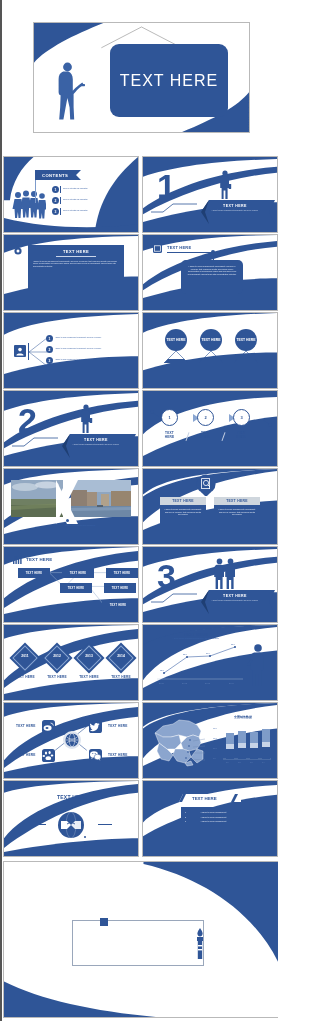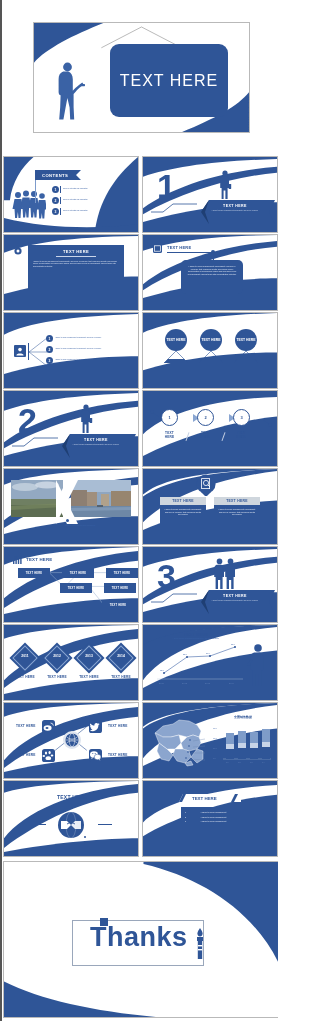--- a/index.html
+++ b/index.html
@@ -656,21 +656,20 @@
 </div>
 
 <div class="slide" style="left:3px;top:861px;width:275px;height:157px;border-right:0;">
   <svg class="sv" viewBox="0 0 275 157" preserveAspectRatio="none">
     <rect width="275" height="157" fill="#ffffff"></rect>
     <path d="M275,0 L275,100 C250,50 200,16 140,2 L140,0 Z" fill="#2f5597"></path>
     <path d="M0,157 L0,120 C40,140 100,152 170,157 Z" fill="#2f5597"></path>
     <path d="M0,0 L0,8 L48,8 L48,0 Z" fill="#ffffff"></path>
   </svg>
   <div style="position:absolute;left:68px;top:58px;width:132px;height:46px;border:1px solid #9aa7bb;"></div>
-  <div style="position:absolute;left:86px;top:60px;color:#2f5597;font-size:27px;font-weight:bold;letter-spacing:0.5px;">Thanks</div>
   <svg style="position:absolute;left:190px;top:66px;width:12px;height:32px;" viewBox="0 0 12 32">
     <path d="M6,0 C7.6,2.4 8.6,4 8.6,5.6 C8.6,7.4 7.4,8.6 6,8.6 C4.6,8.6 3.4,7.4 3.4,5.6 C3.4,4 4.4,2.4 6,0 Z" fill="#2f5597"></path>
     <rect x="3" y="9" width="6" height="4" fill="#2f5597"></rect>
     <rect x="3.8" y="13" width="4.4" height="18" fill="#2f5597"></rect>
     <rect x="3.8" y="17" width="4.4" height="1.4" fill="#ffffff"></rect>
     <rect x="3.8" y="21" width="4.4" height="1.4" fill="#ffffff"></rect>
   </svg>
   <div style="position:absolute;left:96px;top:56px;width:8px;height:8px;background:#2f5597;"></div>
 </div>
 

